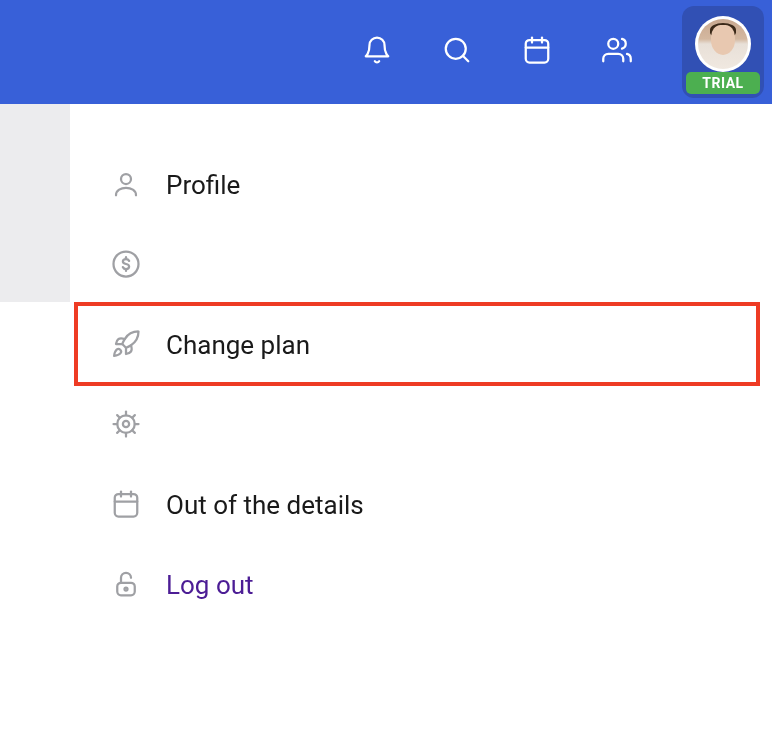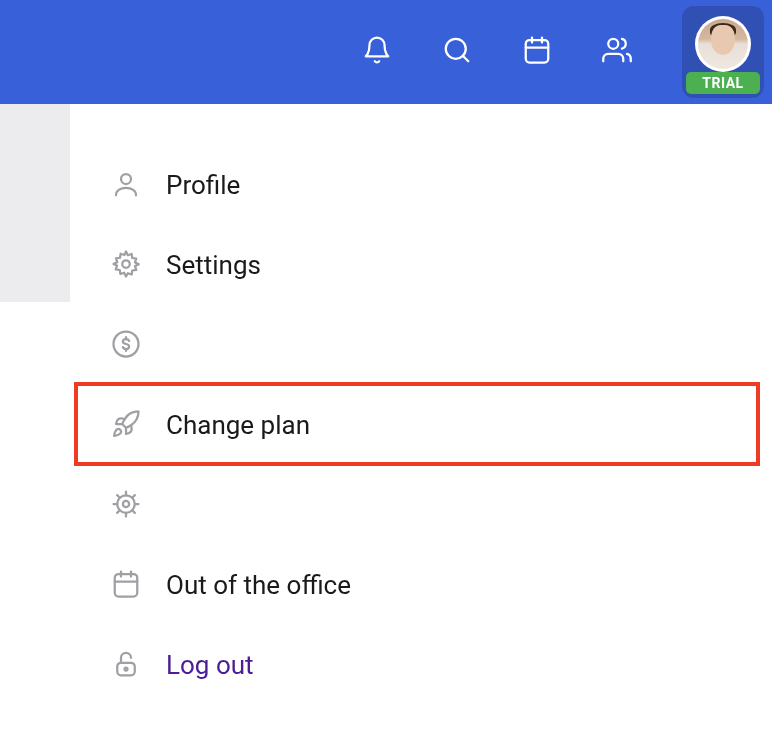--- a/index.html
+++ b/index.html
@@ -218,29 +218,20 @@
   <div class="menu-item">
     <div class="menu-icon-wrap">
       <svg width="30" height="30" viewBox="0 0 24 24" fill="none" stroke="currentColor" stroke-width="1.8" stroke-linecap="round" stroke-linejoin="round">
         <circle cx="12" cy="8" r="4"></circle>
         <path d="M4 21c0-4 4-6 8-6s8 2 8 6"></path>
       </svg>
     </div>
     <span class="menu-label">Profile</span>
   </div>
 
-  <div class="menu-item">
-    <div class="menu-icon-wrap">
-      <svg width="30" height="30" viewBox="0 0 24 24" fill="none" stroke="currentColor" stroke-width="1.8" stroke-linecap="round" stroke-linejoin="round">
-        <circle cx="12" cy="12" r="3"></circle>
-        <path d="M12 2l1.5 3 3-1 .5 3.2 3.2.5-1 3 3 1.5-3 1.5 1 3-3.2.5-.5 3.2-3-1L12 22l-1.5-3-3 1-.5-3.2-3.2-.5 1-3L2 12l3-1.5-1-3 3.2-.5.5-3.2 3 1z"></path>
-      </svg>
-    </div>
-    <span class="menu-label">Settings</span>
-  </div>
 
   <div class="menu-item">
     <div class="menu-icon-wrap">
       <svg width="30" height="30" viewBox="0 0 24 24" fill="none" stroke="currentColor" stroke-width="1.8" stroke-linecap="round" stroke-linejoin="round">
         <circle cx="12" cy="12" r="10"></circle>
         <path d="M14.5 9.5C14 8.5 13 8 12 8c-1.5 0-2.5 1-2.5 2s.8 1.6 2.5 2 2.5 1 2.5 2-1 2-2.5 2c-1 0-2-.5-2.5-1.5"></path>
         <line x1="12" y1="6.5" x2="12" y2="8"></line>
         <line x1="12" y1="16" x2="12" y2="17.5"></line>
       </svg>
     </div>
@@ -277,21 +268,21 @@
 
   <div class="menu-item">
     <div class="menu-icon-wrap">
       <svg width="30" height="30" viewBox="0 0 24 24" fill="none" stroke="currentColor" stroke-width="1.8" stroke-linecap="round" stroke-linejoin="round">
         <rect x="3" y="4" width="18" height="18" rx="3" ry="3"></rect>
         <line x1="16" y1="2" x2="16" y2="6"></line>
         <line x1="8" y1="2" x2="8" y2="6"></line>
         <line x1="3" y1="10" x2="21" y2="10"></line>
       </svg>
     </div>
-    <span class="menu-label">Out of the office</span>
+    <span class="menu-label">Out of the details</span>
   </div>
 
   <div class="menu-item logout">
     <div class="menu-icon-wrap">
       <svg width="30" height="30" viewBox="0 0 24 24" fill="none" stroke="currentColor" stroke-width="1.8" stroke-linecap="round" stroke-linejoin="round">
         <rect x="5" y="11" width="14" height="10" rx="3" ry="3"></rect>
         <path d="M8 11V7a4 4 0 0 1 8 0"></path>
         <circle cx="12" cy="16" r="1.2"></circle>
       </svg>
     </div>

